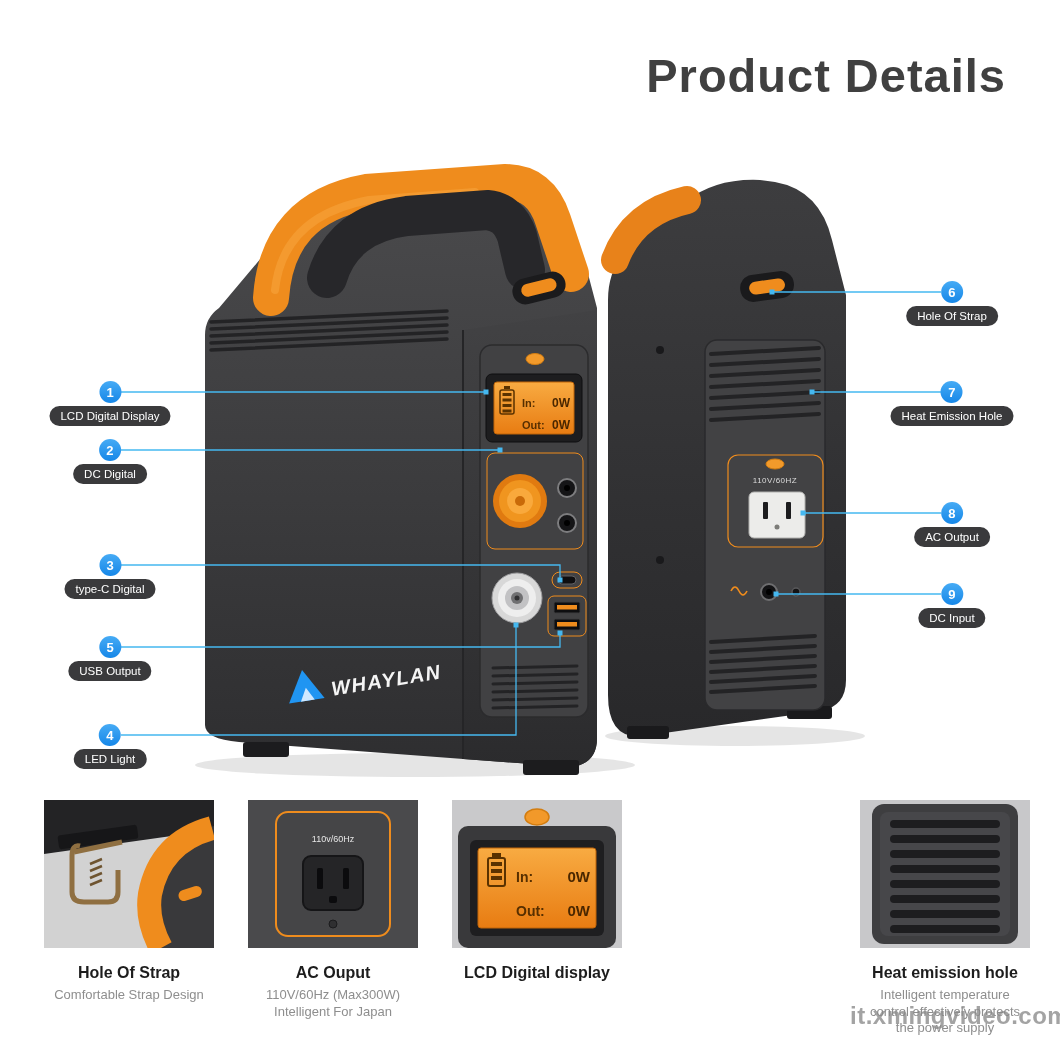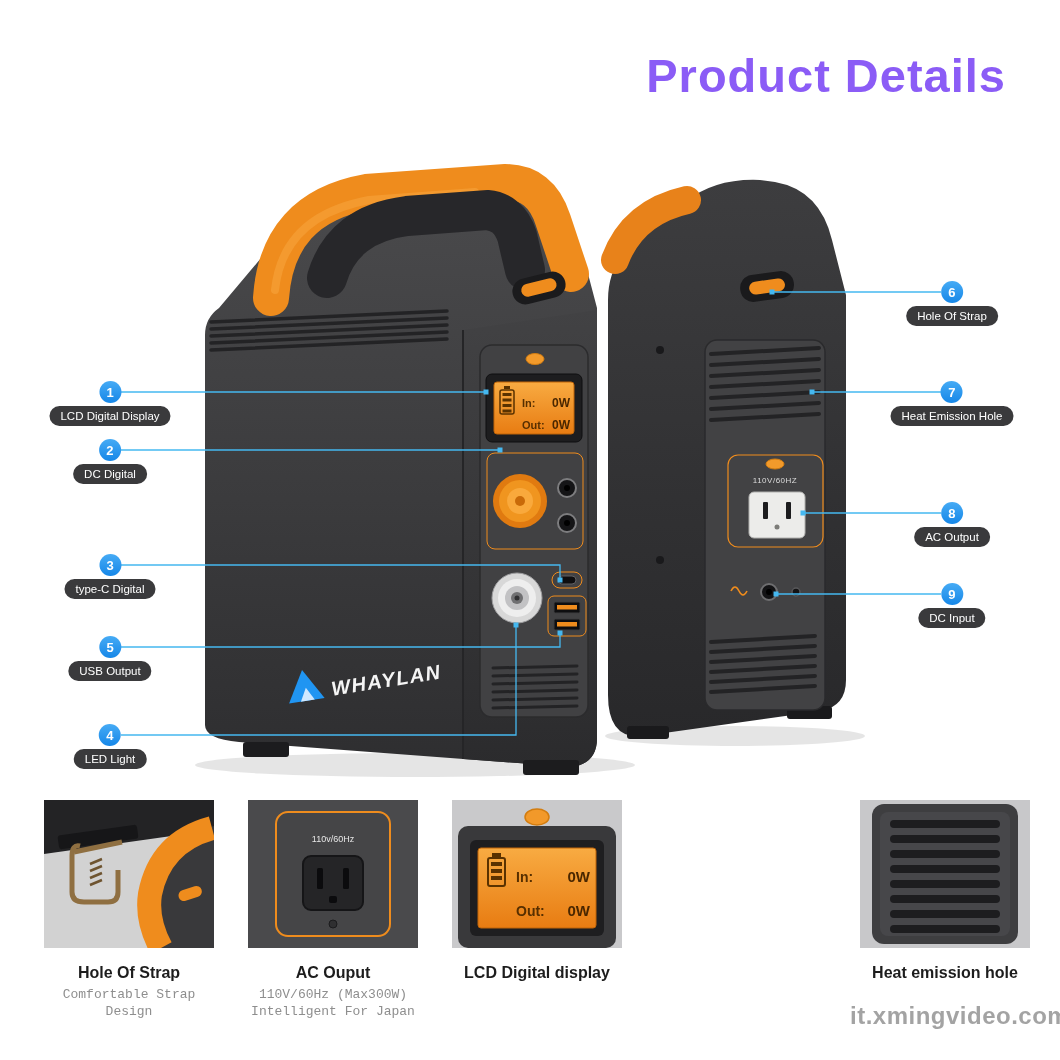--- a/index.html
+++ b/index.html
@@ -1,33 +1,33 @@
 <!DOCTYPE html>
 <html><head>
 <meta charset="utf-8">
 <style>
   *{margin:0;padding:0;box-sizing:border-box}
   html,body{width:1060px;height:1060px;background:#fff}
   .canvas{position:relative;width:1060px;height:1060px;background:#fff;overflow:hidden;
           font-family:"Liberation Sans",sans-serif;}
   .title{position:absolute;top:48px;right:54px;font-size:47px;font-weight:700;
-         color:#8b5cf6;letter-spacing:1px;}
+         color:#404040;letter-spacing:1px;}
   .hero{position:absolute;left:175px;top:140px;z-index:1}
   .lines{position:absolute;left:0;top:0;z-index:2;pointer-events:none}
   .callout{position:absolute;display:flex;flex-direction:column;align-items:center;
            z-index:3;transform:translateX(-50%);}
   .co-num{width:22px;height:22px;border-radius:50%;background:linear-gradient(#46abf5,#1687e8);
           color:#fff;font-size:13px;font-weight:700;display:flex;align-items:center;justify-content:center;}
   .co-label{margin-top:3px;background:#3a3a3c;color:#fff;font-size:11.5px;
             padding:4px 11px;border-radius:13px;white-space:nowrap;}
   .feature{position:absolute;top:800px;width:170px;text-align:center;z-index:1}
   .thumb{width:170px;height:148px;overflow:hidden;display:block}
   .f-title{margin-top:16px;font-size:16px;font-weight:700;color:#1d1d1d;}
   .f-lines{margin-top:5px}
-  .f-line{font-size:13px;color:#8e8e8e;line-height:1.28;font-family:Liberation Mono, monospace;}
+  .f-line{font-size:13px;color:#8e8e8e;line-height:1.28;}
   .f-line:empty{display:none}
   .watermark{position:absolute;top:1002px;left:850px;font-size:24px;font-weight:700;
              color:#8a8a8a;opacity:.78;z-index:9;letter-spacing:.5px;}
   svg text{font-family:"Liberation Sans",sans-serif;}
 </style>
 </head>
 <body>
 
 <div class="canvas">
 
@@ -340,17 +340,22 @@
           <rect x="30" y="35" width="110" height="8" rx="4"></rect>
         <rect x="30" y="50" width="110" height="8" rx="4"></rect>
           <rect x="30" y="65" width="110" height="8" rx="4"></rect>
         <rect x="30" y="80" width="110" height="8" rx="4"></rect>
           <rect x="30" y="95" width="110" height="8" rx="4"></rect>
         <rect x="30" y="110" width="110" height="8" rx="4"></rect>
           <rect x="30" y="125" width="110" height="8" rx="4"></rect>
       </g>
     </svg>
     <div class="f-title">Heat emission hole</div>
+    <div class="f-lines">
+      <div class="f-line">Intelligent temperature</div>
+      <div class="f-line">control effectively protects</div>
+      <div class="f-line">the power supply</div>
+    </div>
   </div>
 
   <div class="watermark">it.xmingvideo.com</div>
 
 </div>
 
 </body></html>

